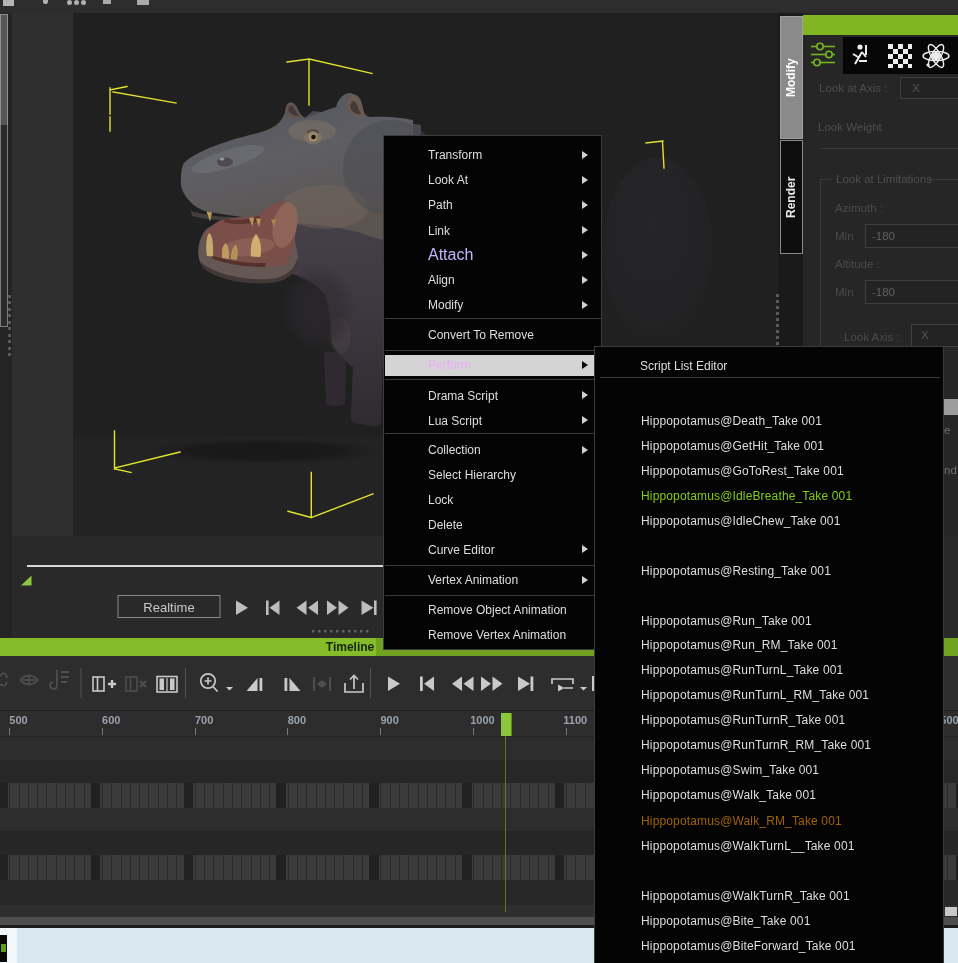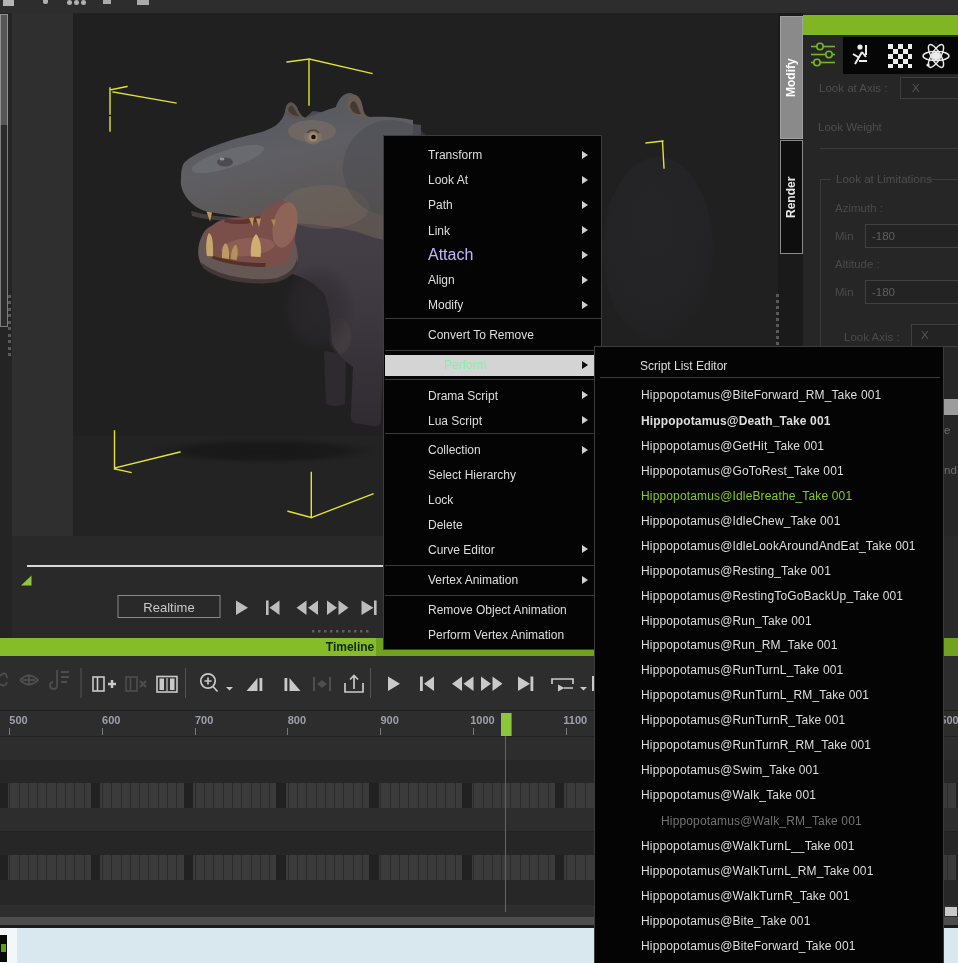--- a/index.html
+++ b/index.html
@@ -390,62 +390,58 @@
 <div style="position:absolute;left:44px;top:111.4px;font-size:16px;line-height:16px;color:#c4b5fd;">Attach</div>
 <span style="position:absolute;left:198px;top:114.9px;width:0;height:0;border-left:6px solid #d0d0d0;border-top:4.5px solid transparent;border-bottom:4.5px solid transparent;"></span>
 <div style="position:absolute;left:44px;top:136.1px;font-size:12px;line-height:16px;color:#dedede;">Align</div>
 <span style="position:absolute;left:198px;top:139.6px;width:0;height:0;border-left:6px solid #d0d0d0;border-top:4.5px solid transparent;border-bottom:4.5px solid transparent;"></span>
 <div style="position:absolute;left:44px;top:161.4px;font-size:12px;line-height:16px;color:#dedede;">Modify</div>
 <span style="position:absolute;left:198px;top:164.9px;width:0;height:0;border-left:6px solid #d0d0d0;border-top:4.5px solid transparent;border-bottom:4.5px solid transparent;"></span>
 <div style="position:absolute;left:1px;top:182.1px;width:216px;height:1px;background:#3a3a3a;"></div>
 <div style="position:absolute;left:44px;top:190.6px;font-size:12px;line-height:16px;color:#dedede;">Convert To Remove</div>
 <div style="position:absolute;left:1px;top:213.5px;width:216px;height:1px;background:#3a3a3a;"></div>
 <div style="position:absolute;left:1px;top:218.5px;width:216px;height:21px;background:#d4d4d4;"></div>
-<div style="position:absolute;left:44px;top:221.0px;font-size:12px;line-height:16px;color:#86efac;margin-left:16px;">Perform</div>
+<div style="position:absolute;left:44px;top:221.0px;font-size:12px;line-height:16px;color:#f0abfc;">Perform</div>
 <span style="position:absolute;left:198px;top:224.5px;width:0;height:0;border-left:6px solid #0a0a0a;border-top:4.5px solid transparent;border-bottom:4.5px solid transparent;"></span>
 <div style="position:absolute;left:1px;top:242.8px;width:216px;height:1px;background:#3a3a3a;"></div>
 <div style="position:absolute;left:44px;top:251.7px;font-size:12px;line-height:16px;color:#dedede;">Drama Script</div>
 <span style="position:absolute;left:198px;top:255.2px;width:0;height:0;border-left:6px solid #d0d0d0;border-top:4.5px solid transparent;border-bottom:4.5px solid transparent;"></span>
 <div style="position:absolute;left:44px;top:276.5px;font-size:12px;line-height:16px;color:#dedede;">Lua Script</div>
 <span style="position:absolute;left:198px;top:280.0px;width:0;height:0;border-left:6px solid #d0d0d0;border-top:4.5px solid transparent;border-bottom:4.5px solid transparent;"></span>
 <div style="position:absolute;left:1px;top:297.2px;width:216px;height:1px;background:#3a3a3a;"></div>
 <div style="position:absolute;left:44px;top:306.2px;font-size:12px;line-height:16px;color:#dedede;">Collection</div>
 <span style="position:absolute;left:198px;top:309.7px;width:0;height:0;border-left:6px solid #d0d0d0;border-top:4.5px solid transparent;border-bottom:4.5px solid transparent;"></span>
 <div style="position:absolute;left:44px;top:331.0px;font-size:12px;line-height:16px;color:#dedede;">Select Hierarchy</div>
 <div style="position:absolute;left:44px;top:355.7px;font-size:12px;line-height:16px;color:#dedede;">Lock</div>
 <div style="position:absolute;left:44px;top:381.0px;font-size:12px;line-height:16px;color:#dedede;">Delete</div>
 <div style="position:absolute;left:44px;top:405.8px;font-size:12px;line-height:16px;color:#dedede;">Curve Editor</div>
 <span style="position:absolute;left:198px;top:409.3px;width:0;height:0;border-left:6px solid #d0d0d0;border-top:4.5px solid transparent;border-bottom:4.5px solid transparent;"></span>
 <div style="position:absolute;left:1px;top:429.2px;width:216px;height:1px;background:#3a3a3a;"></div>
 <div style="position:absolute;left:44px;top:436.1px;font-size:12px;line-height:16px;color:#dedede;">Vertex Animation</div>
 <span style="position:absolute;left:198px;top:439.6px;width:0;height:0;border-left:6px solid #d0d0d0;border-top:4.5px solid transparent;border-bottom:4.5px solid transparent;"></span>
 <div style="position:absolute;left:1px;top:459.0px;width:216px;height:1px;background:#3a3a3a;"></div>
 <div style="position:absolute;left:44px;top:465.8px;font-size:12px;line-height:16px;color:#dedede;">Remove Object Animation</div>
-<div style="position:absolute;left:44px;top:491.1px;font-size:12px;line-height:16px;color:#dedede;">Perform Vertex Animation</div>
+<div style="position:absolute;left:44px;top:491.1px;font-size:12px;line-height:16px;color:#dedede;">Remove Vertex Animation</div>
 </div>
 
 <div class="a" id="smenu" style="left:594px;top:346px;width:350px;height:617px;background:#040404;border:1px solid #3c3c3c;border-bottom:none;box-sizing:border-box;overflow:hidden;">
 <div style="position:absolute;left:45px;top:10.9px;font-size:12px;line-height:16px;color:#dedede;">Script List Editor</div>
 <div style="position:absolute;left:5px;top:29.5px;width:340px;height:1px;background:#3a3a3a;"></div>
-<div style="position:absolute;left:46px;top:40.4px;font-size:12px;letter-spacing:0.15px;line-height:16px;color:#dedede;white-space:nowrap;">Hippopotamus@BiteForward_RM_Take 001</div>
-<div style="position:absolute;left:46px;top:65.5px;font-size:12px;letter-spacing:0.15px;line-height:16px;color:#dedede;white-space:nowrap;font-weight:bold;">Hippopotamus@Death_Take 001</div>
+<div style="position:absolute;left:46px;top:65.5px;font-size:12px;letter-spacing:0.15px;line-height:16px;color:#dedede;white-space:nowrap;">Hippopotamus@Death_Take 001</div>
 <div style="position:absolute;left:46px;top:90.5px;font-size:12px;letter-spacing:0.15px;line-height:16px;color:#dedede;white-space:nowrap;">Hippopotamus@GetHit_Take 001</div>
 <div style="position:absolute;left:46px;top:115.5px;font-size:12px;letter-spacing:0.15px;line-height:16px;color:#dedede;white-space:nowrap;">Hippopotamus@GoToRest_Take 001</div>
 <div style="position:absolute;left:46px;top:140.6px;font-size:12px;letter-spacing:0.15px;line-height:16px;color:#84cc16;white-space:nowrap;">Hippopotamus@IdleBreathe_Take 001</div>
 <div style="position:absolute;left:46px;top:165.6px;font-size:12px;letter-spacing:0.15px;line-height:16px;color:#dedede;white-space:nowrap;">Hippopotamus@IdleChew_Take 001</div>
-<div style="position:absolute;left:46px;top:190.7px;font-size:12px;letter-spacing:0.15px;line-height:16px;color:#dedede;white-space:nowrap;">Hippopotamus@IdleLookAroundAndEat_Take 001</div>
 <div style="position:absolute;left:46px;top:215.7px;font-size:12px;letter-spacing:0.15px;line-height:16px;color:#dedede;white-space:nowrap;">Hippopotamus@Resting_Take 001</div>
-<div style="position:absolute;left:46px;top:240.7px;font-size:12px;letter-spacing:0.15px;line-height:16px;color:#dedede;white-space:nowrap;">Hippopotamus@RestingToGoBackUp_Take 001</div>
 <div style="position:absolute;left:46px;top:265.8px;font-size:12px;letter-spacing:0.15px;line-height:16px;color:#dedede;white-space:nowrap;">Hippopotamus@Run_Take 001</div>
 <div style="position:absolute;left:46px;top:290.2px;font-size:12px;letter-spacing:0.15px;line-height:16px;color:#dedede;white-space:nowrap;">Hippopotamus@Run_RM_Take 001</div>
 <div style="position:absolute;left:46px;top:315.2px;font-size:12px;letter-spacing:0.15px;line-height:16px;color:#dedede;white-space:nowrap;">Hippopotamus@RunTurnL_Take 001</div>
 <div style="position:absolute;left:46px;top:340.3px;font-size:12px;letter-spacing:0.15px;line-height:16px;color:#dedede;white-space:nowrap;">Hippopotamus@RunTurnL_RM_Take 001</div>
 <div style="position:absolute;left:46px;top:365.3px;font-size:12px;letter-spacing:0.15px;line-height:16px;color:#dedede;white-space:nowrap;">Hippopotamus@RunTurnR_Take 001</div>
 <div style="position:absolute;left:46px;top:390.4px;font-size:12px;letter-spacing:0.15px;line-height:16px;color:#dedede;white-space:nowrap;">Hippopotamus@RunTurnR_RM_Take 001</div>
 <div style="position:absolute;left:46px;top:415.4px;font-size:12px;letter-spacing:0.15px;line-height:16px;color:#dedede;white-space:nowrap;">Hippopotamus@Swim_Take 001</div>
 <div style="position:absolute;left:46px;top:440.4px;font-size:12px;letter-spacing:0.15px;line-height:16px;color:#dedede;white-space:nowrap;">Hippopotamus@Walk_Take 001</div>
-<div style="position:absolute;left:46px;top:465.5px;font-size:12px;letter-spacing:0.15px;line-height:16px;color:#737373;white-space:nowrap;margin-left:20px;">Hippopotamus@Walk_RM_Take 001</div>
+<div style="position:absolute;left:46px;top:465.5px;font-size:12px;letter-spacing:0.15px;line-height:16px;color:#a16207;white-space:nowrap;">Hippopotamus@Walk_RM_Take 001</div>
 <div style="position:absolute;left:46px;top:490.5px;font-size:12px;letter-spacing:0.15px;line-height:16px;color:#dedede;white-space:nowrap;text-align:right;">Hippopotamus@WalkTurnL__Take 001</div>
-<div style="position:absolute;left:46px;top:515.6px;font-size:12px;letter-spacing:0.15px;line-height:16px;color:#dedede;white-space:nowrap;">Hippopotamus@WalkTurnL_RM_Take 001</div>
 <div style="position:absolute;left:46px;top:540.6px;font-size:12px;letter-spacing:0.15px;line-height:16px;color:#dedede;white-space:nowrap;">Hippopotamus@WalkTurnR_Take 001</div>
 <div style="position:absolute;left:46px;top:565.6px;font-size:12px;letter-spacing:0.15px;line-height:16px;color:#dedede;white-space:nowrap;">Hippopotamus@Bite_Take 001</div>
 <div style="position:absolute;left:46px;top:590.7px;font-size:12px;letter-spacing:0.15px;line-height:16px;color:#dedede;white-space:nowrap;">Hippopotamus@BiteForward_Take 001</div>
 </div>
 
 </body></html>

